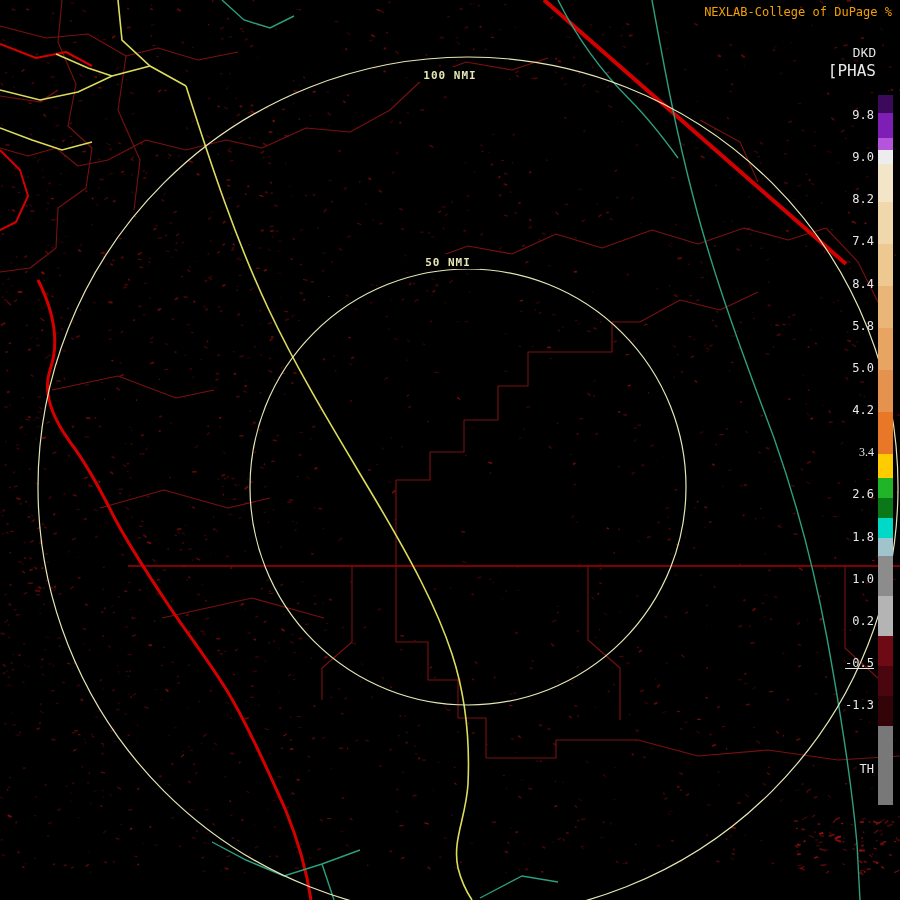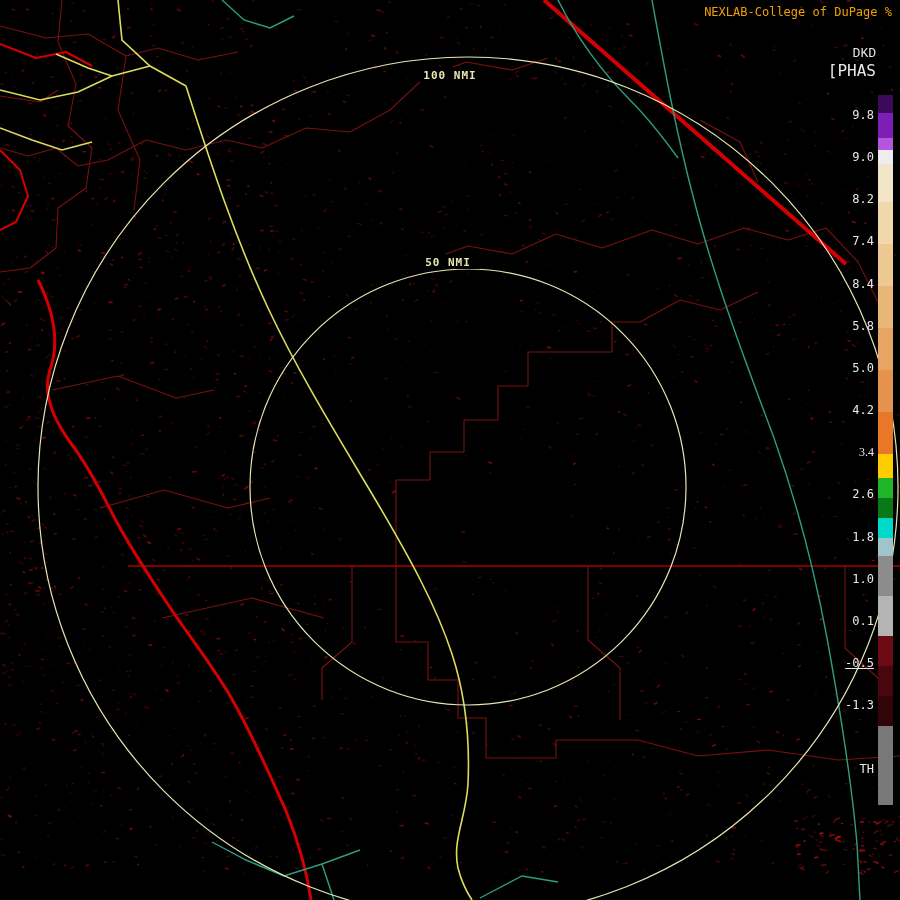--- a/index.html
+++ b/index.html
@@ -2117,19 +2117,19 @@
       <div class="ctick" style="top: 192.3px; text-align: center;">8.2</div>
       <div class="ctick" style="top: 234.45px;">7.4</div>
       <div class="ctick" style="top: 276.6px;">8.4</div>
       <div class="ctick" style="top: 318.75px;">5.8</div>
       <div class="ctick" style="top: 360.9px; text-align: center;">5.0</div>
       <div class="ctick" style="top: 403.05px;">4.2</div>
       <div class="ctick" style="top: 445.2px; font-family: Liberation Serif, serif;">3.4</div>
       <div class="ctick" style="top: 487.35px;">2.6</div>
       <div class="ctick" style="top: 529.5px;">1.8</div>
       <div class="ctick" style="top: 571.65px;">1.0</div>
-      <div class="ctick" style="top: 613.8px;">0.1</div>
+      <div class="ctick" style="top: 613.8px;">0.2</div>
       <div class="ctick" style="top: 655.95px; text-decoration: underline;">-0.5</div>
       <div class="ctick" style="top: 698.1px;">-1.3</div>
       <div class="ctick" style="top: 762px; margin-left: 47px;">TH</div>
     </div>
 
 </div>
 
 </body></html>

